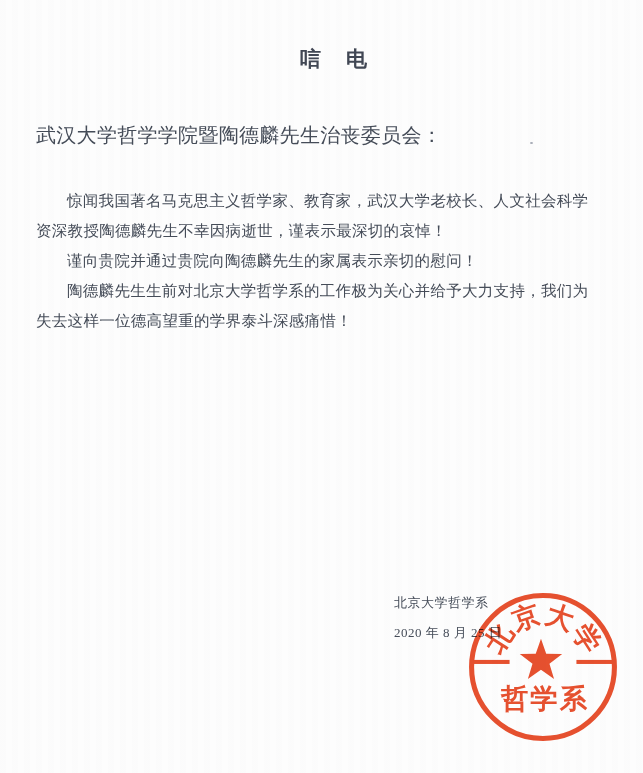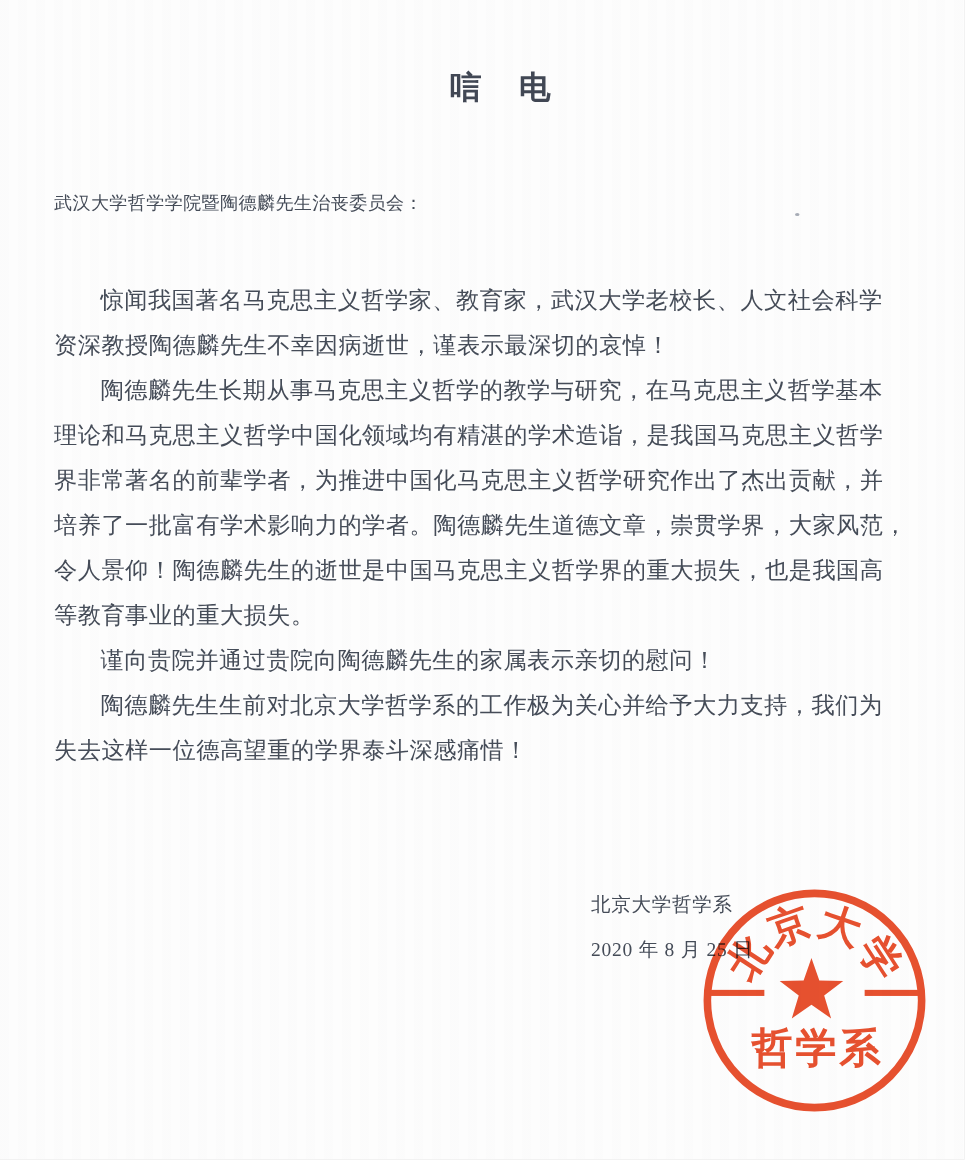--- a/index.html
+++ b/index.html
@@ -30,21 +30,21 @@
     font-family: "Liberation Sans", "DejaVu Sans", sans-serif;
     font-size: 21px;
     font-weight: 600;
     line-height: 26px;
     letter-spacing: 2px;
     color: #414754;
     margin-left: 26px;
   }
   .addressee {
     margin: 48px 36px 0 36px;
-    font-size: 12px;
+    font-size: 20px;
     line-height: 30px;
     letter-spacing: 0.3px;
     color: #454c58;
   }
   .body-block {
     margin: 36px 36px 0 36px;
   }
   .para {
     font-size: 15.5px;
     line-height: 30px;
@@ -89,21 +89,20 @@
 <body>
 
 <div class="page">
 
   <div class="doc-title">唁　电</div>
 
   <div class="addressee">武汉大学哲学学院暨陶德麟先生治丧委员会：</div>
 
   <div class="body-block">
     <div class="para">惊闻我国著名马克思主义哲学家、教育家，武汉大学老校长、人文社会科学<br>资深教授陶德麟先生不幸因病逝世，谨表示最深切的哀悼！</div>
-    <div class="para">陶德麟先生长期从事马克思主义哲学的教学与研究，在马克思主义哲学基本<br>理论和马克思主义哲学中国化领域均有精湛的学术造诣，是我国马克思主义哲学<br>界非常著名的前辈学者，为推进中国化马克思主义哲学研究作出了杰出贡献，并<br>培养了一批富有学术影响力的学者。陶德麟先生道德文章，崇贯学界，大家风范，<br>令人景仰！陶德麟先生的逝世是中国马克思主义哲学界的重大损失，也是我国高<br>等教育事业的重大损失。</div>
     <div class="para">谨向贵院并通过贵院向陶德麟先生的家属表示亲切的慰问！</div>
     <div class="para">陶德麟先生生前对北京大学哲学系的工作极为关心并给予大力支持，我们为<br>失去这样一位德高望重的学界泰斗深感痛惜！</div>
   </div>
 
   <div class="signature-block">
     <div class="signature-line">北京大学哲学系</div>
     <div class="date-line">2020 年 8 月 25 日</div>
   </div>
 
   <div class="seal">

